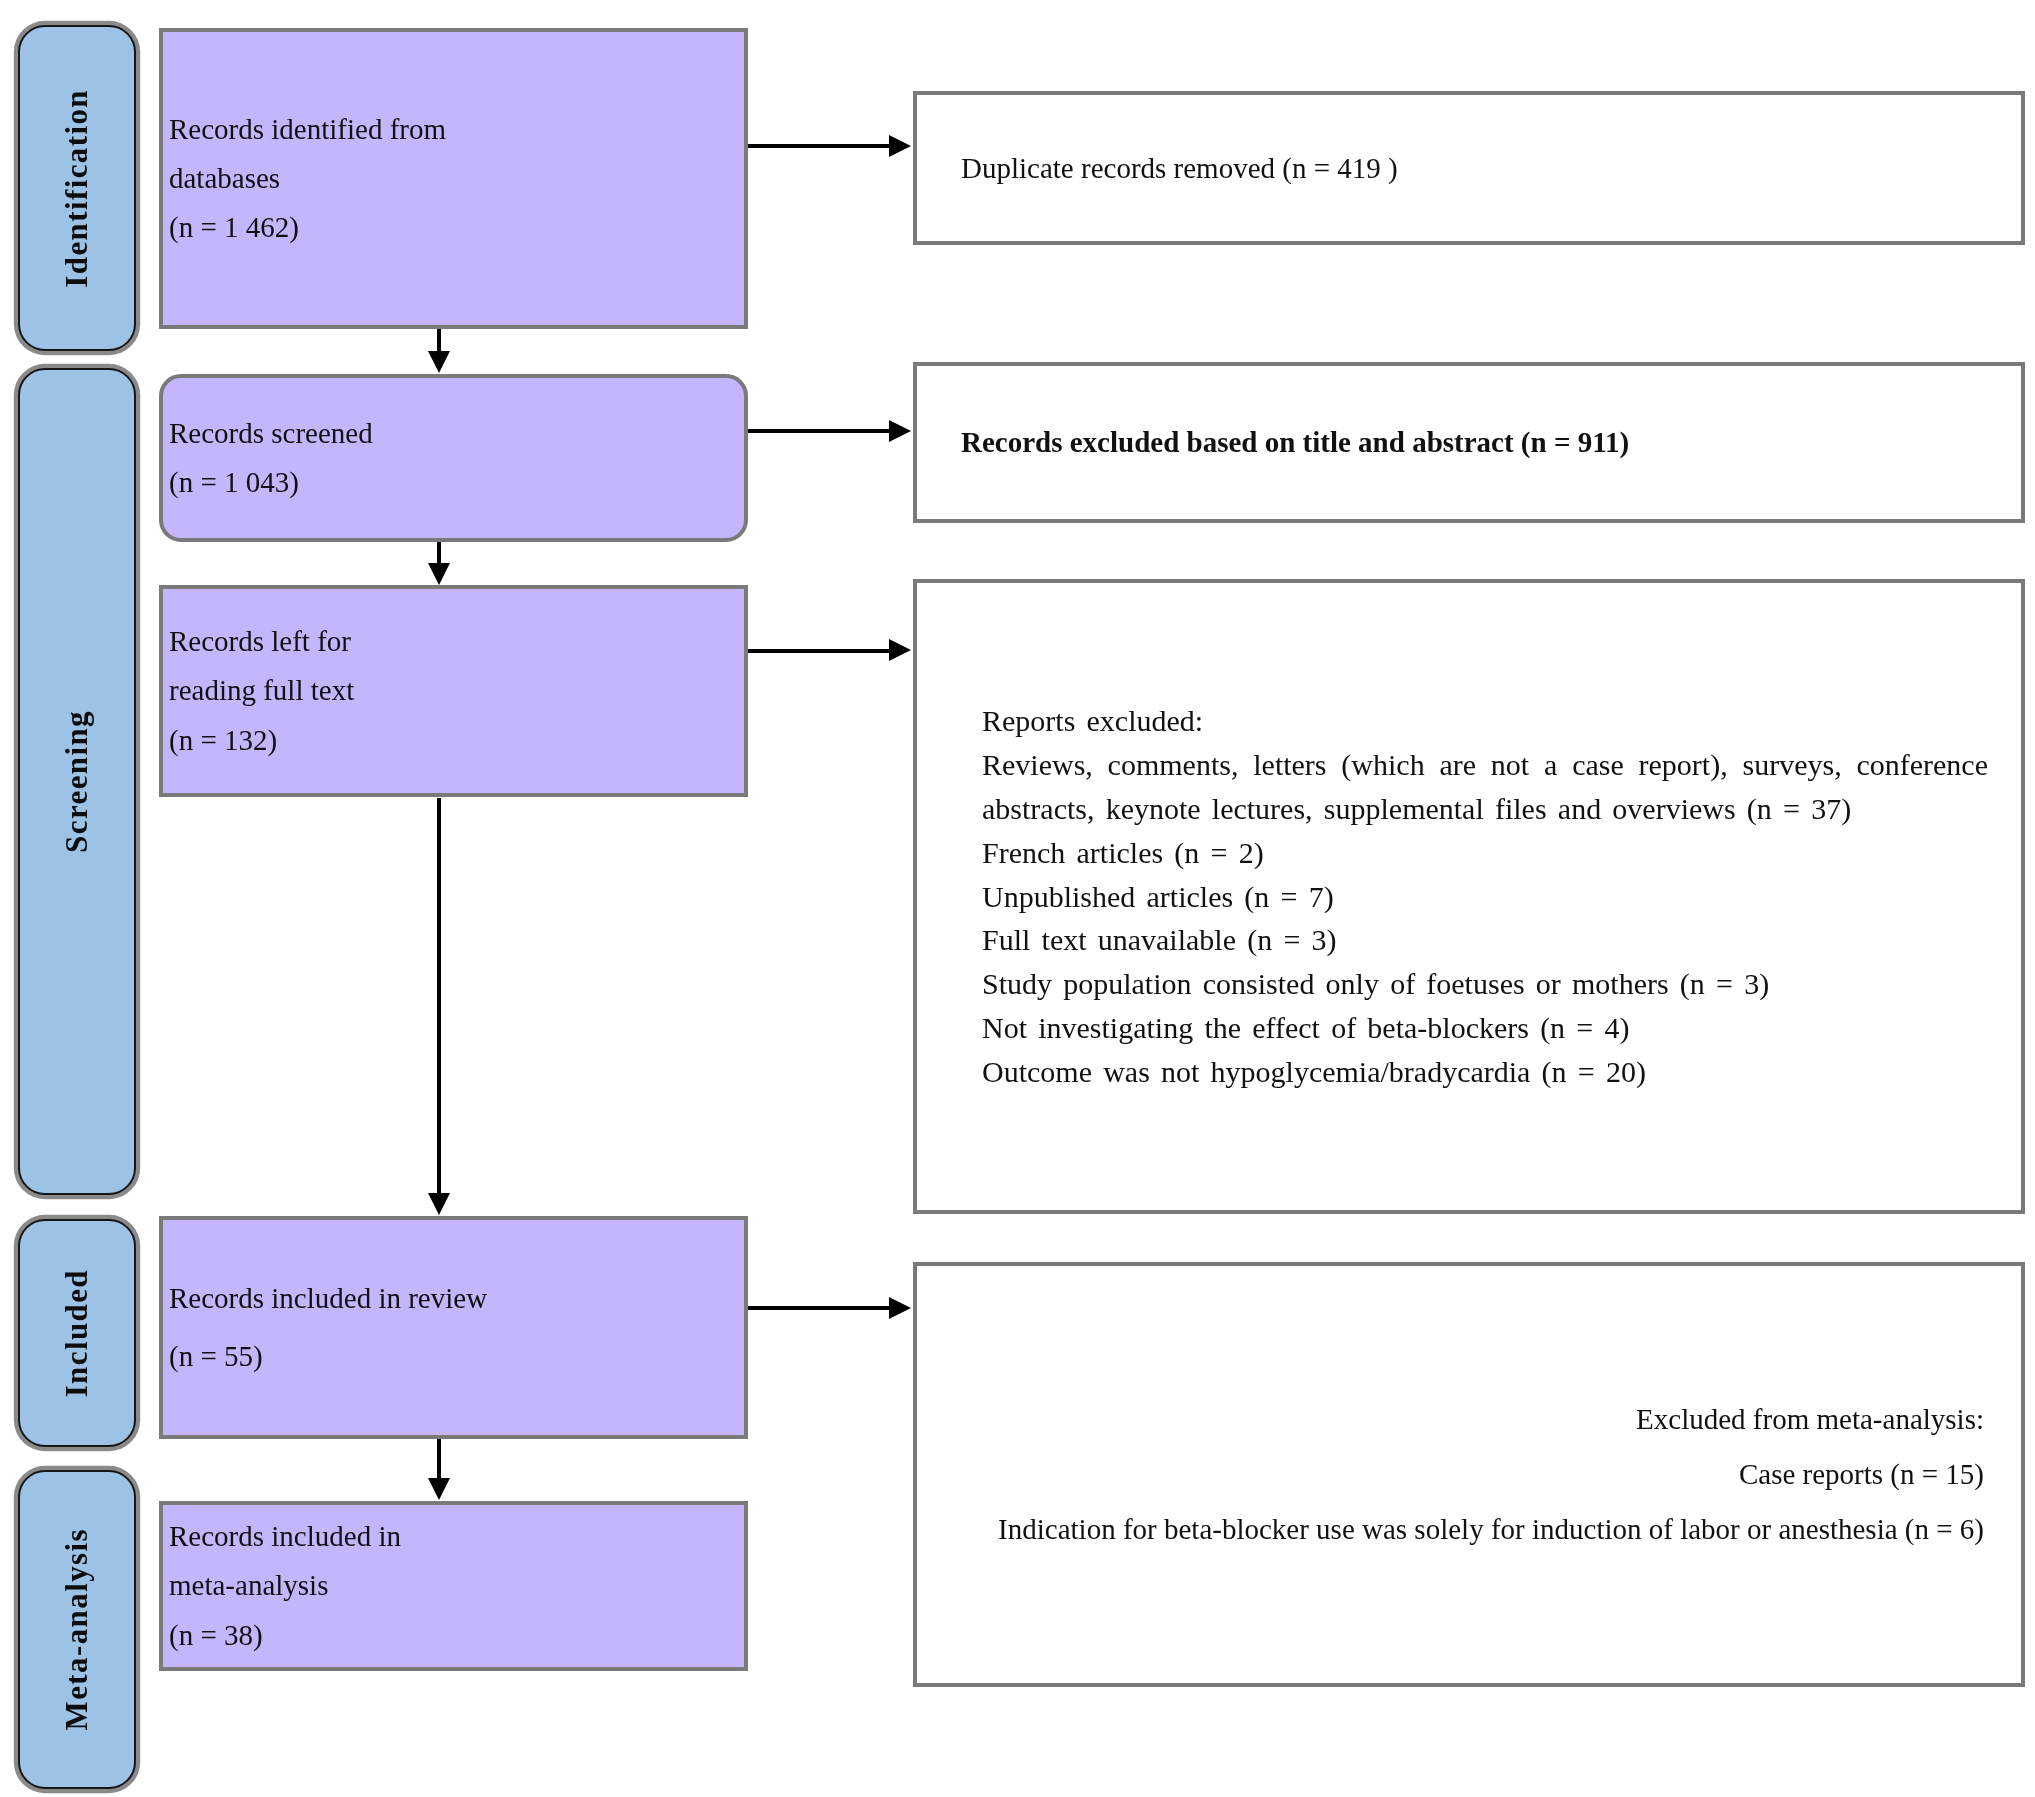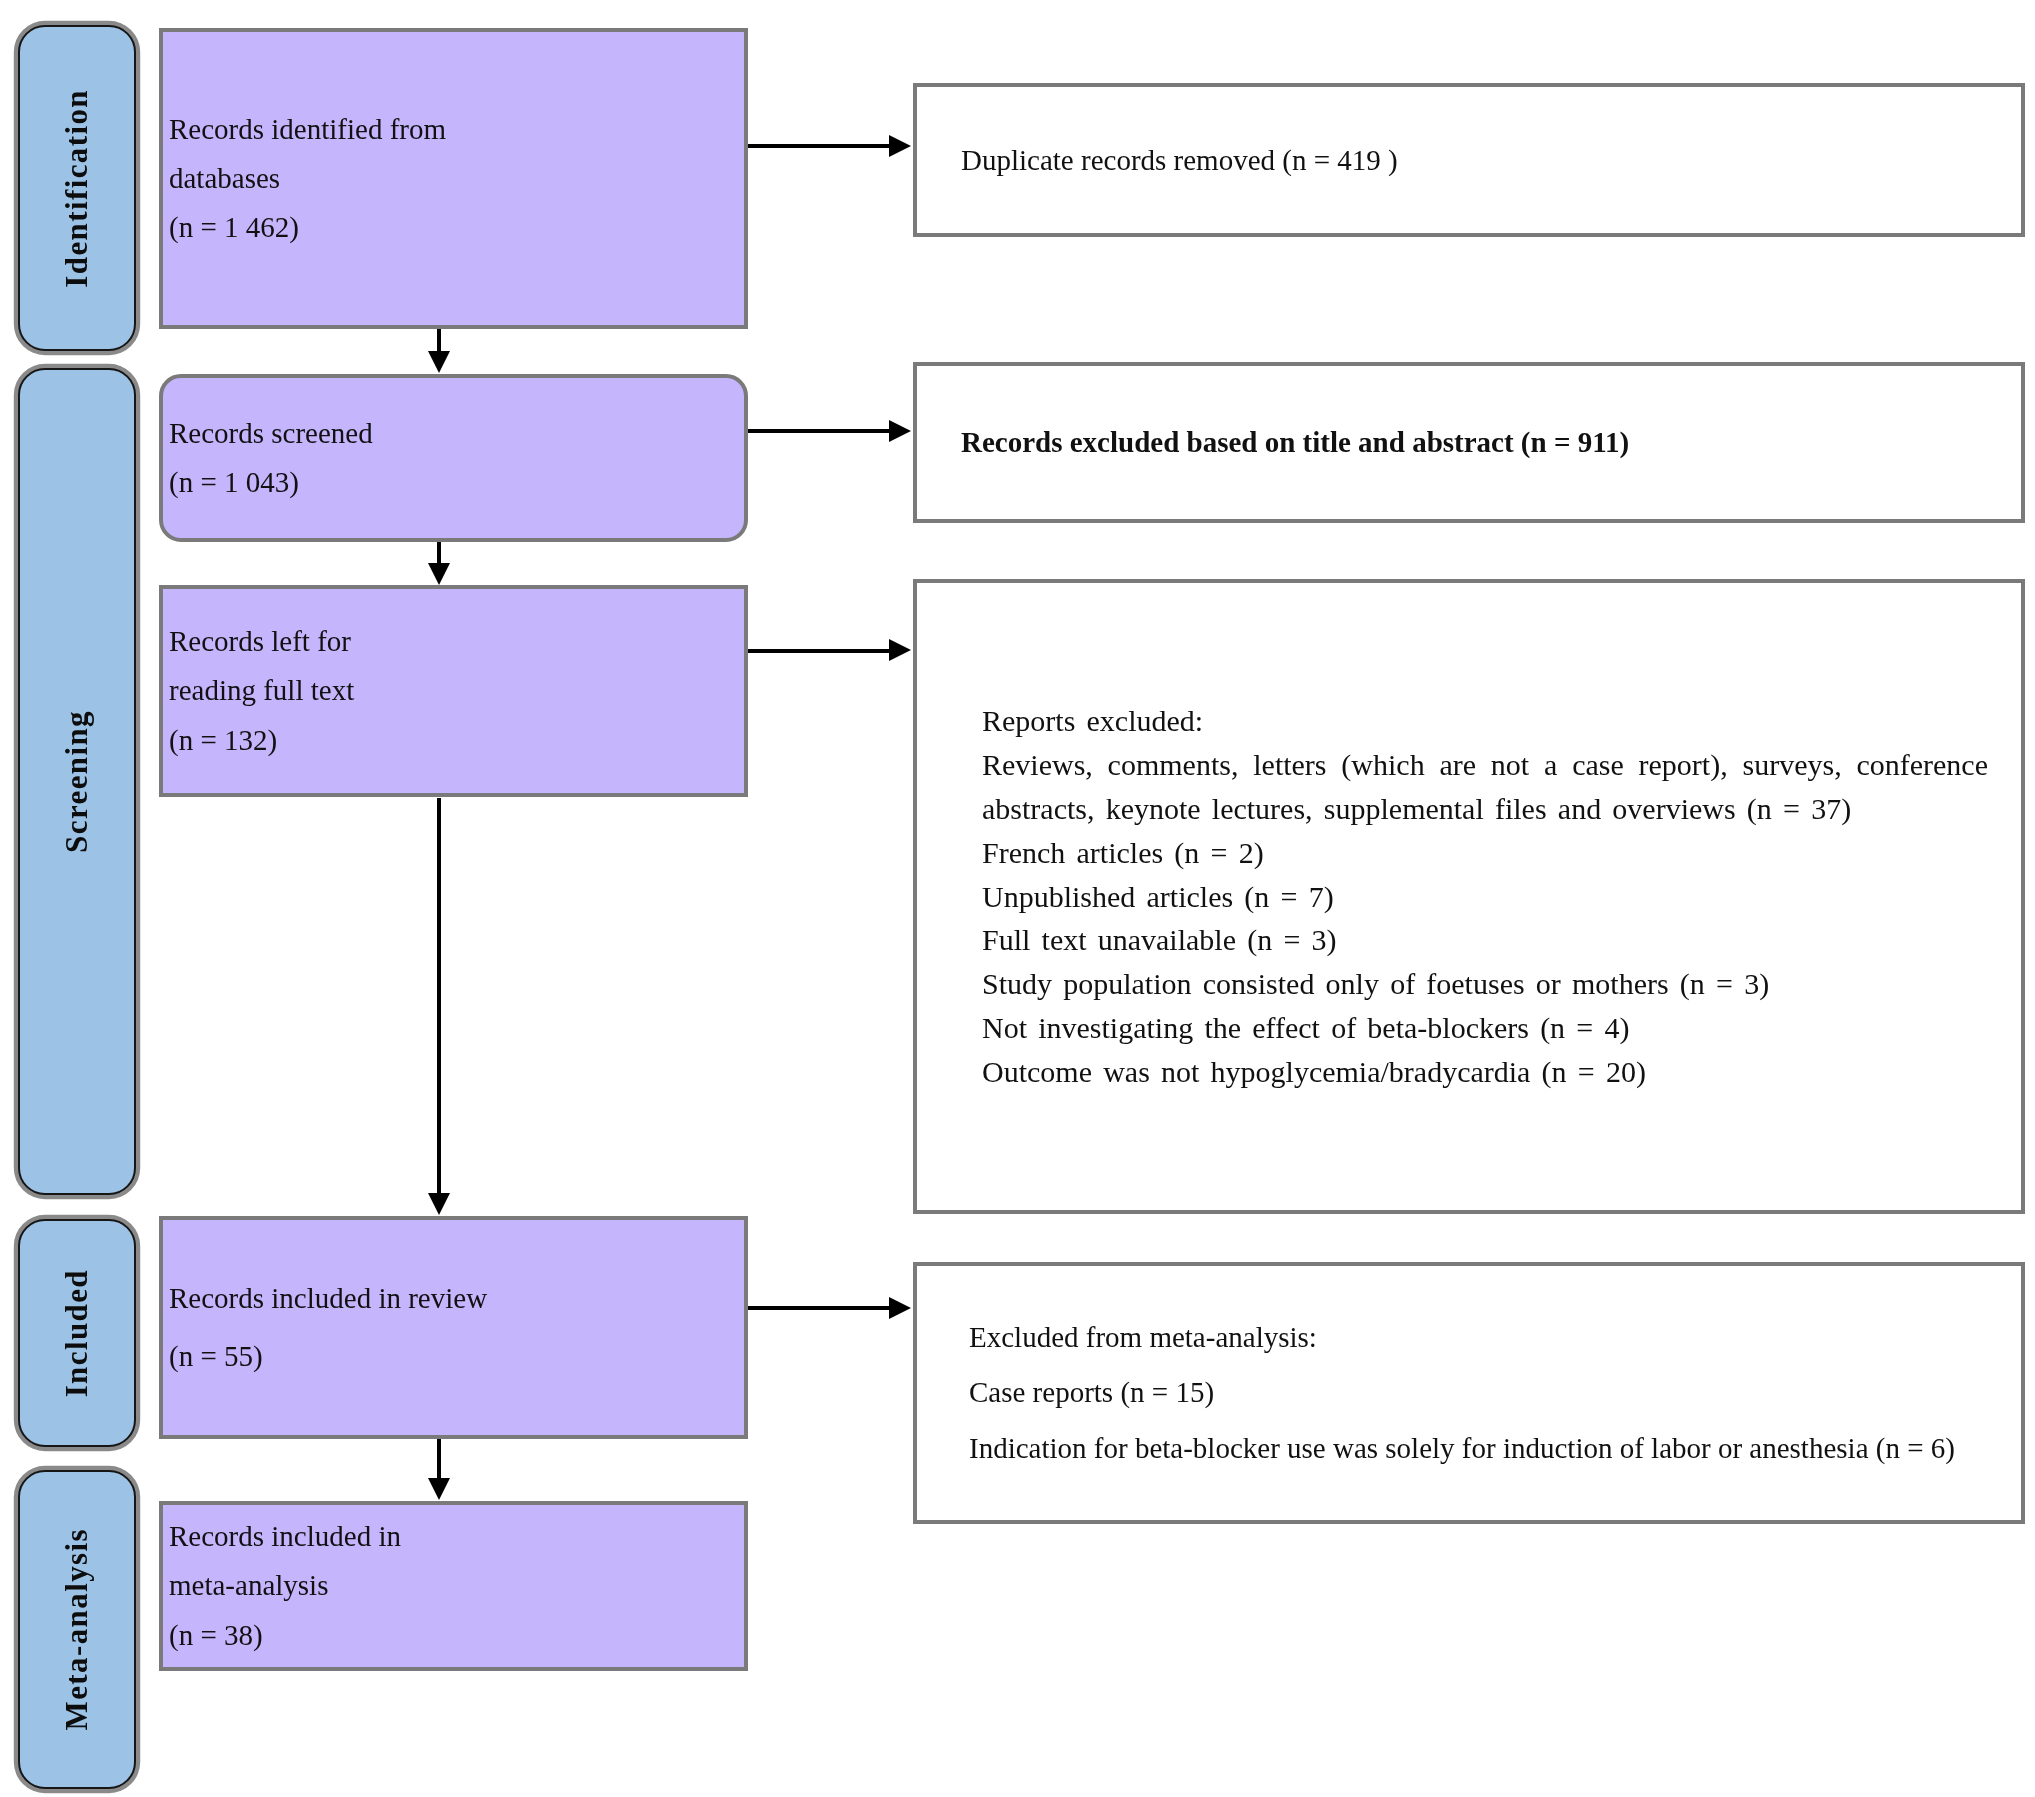--- a/index.html
+++ b/index.html
@@ -57,21 +57,21 @@
     left: 913px;
     width: 1112px;
     background: #ffffff;
     border: 4.2px solid #7a7a7a;
     box-sizing: border-box;
     display: flex;
     flex-direction: column;
     justify-content: center;
   }
   .rbox .rline { font-size: 29px; line-height: 1.62; }
-  .rbox-pad-1 { padding-left: 44px; padding-right: 33px; }
+  .rbox-pad-1 { padding-left: 44px; padding-right: 33px; margin-top: 8px; }
   .rbox-pad-2 { padding-left: 44px; padding-right: 33px; font-weight: bold; }
   .rbox-pad-3 { padding-left: 65px; padding-right: 33px; }
   .rbox-pad-4 { padding-left: 52px; padding-right: 37px; }
   .rbox.justify .rline { text-align: justify; font-size: 30px; line-height: 1.46; word-spacing: 3.7px; }
   .rbox.loose .rline { line-height: 1.9; }
 
   
   .vshaft { position: absolute; width: 3.7px; background: #000; }
   .vhead {
     position: absolute; width: 0; height: 0;
@@ -145,21 +145,21 @@
     <div class="rline">Reports excluded:</div>
     <div class="rline">Reviews, comments, letters (which are not a case report), surveys, conference abstracts, keynote lectures, supplemental files and overviews (n = 37)</div>
     <div class="rline">French articles (n = 2)</div>
     <div class="rline">Unpublished articles (n = 7)</div>
     <div class="rline">Full text unavailable (n = 3)</div>
     <div class="rline">Study population consisted only of foetuses or mothers (n = 3)</div>
     <div class="rline">Not investigating the effect of beta-blockers (n = 4)</div>
     <div class="rline">Outcome was not hypoglycemia/bradycardia (n = 20)</div>
   </div>
 
-  <div class="rbox loose rbox-pad-4" style="top:1262px; height:262px;">
+  <div class="rbox loose rbox-pad-4" style="top:1262px; height:425px;align-items:flex-end;">
     <div class="rline">Excluded from meta-analysis:</div>
     <div class="rline">Case reports (n = 15)</div>
     <div class="rline">Indication for beta-blocker use was solely for induction of labor or anesthesia (n = 6)</div>
   </div>
 
   <div>
     <div class="vshaft" style="left:437px; top:329px; height:24px;"></div>
     <div class="vhead" style="left:428px; top:351px;"></div>
   </div>
   <div>

